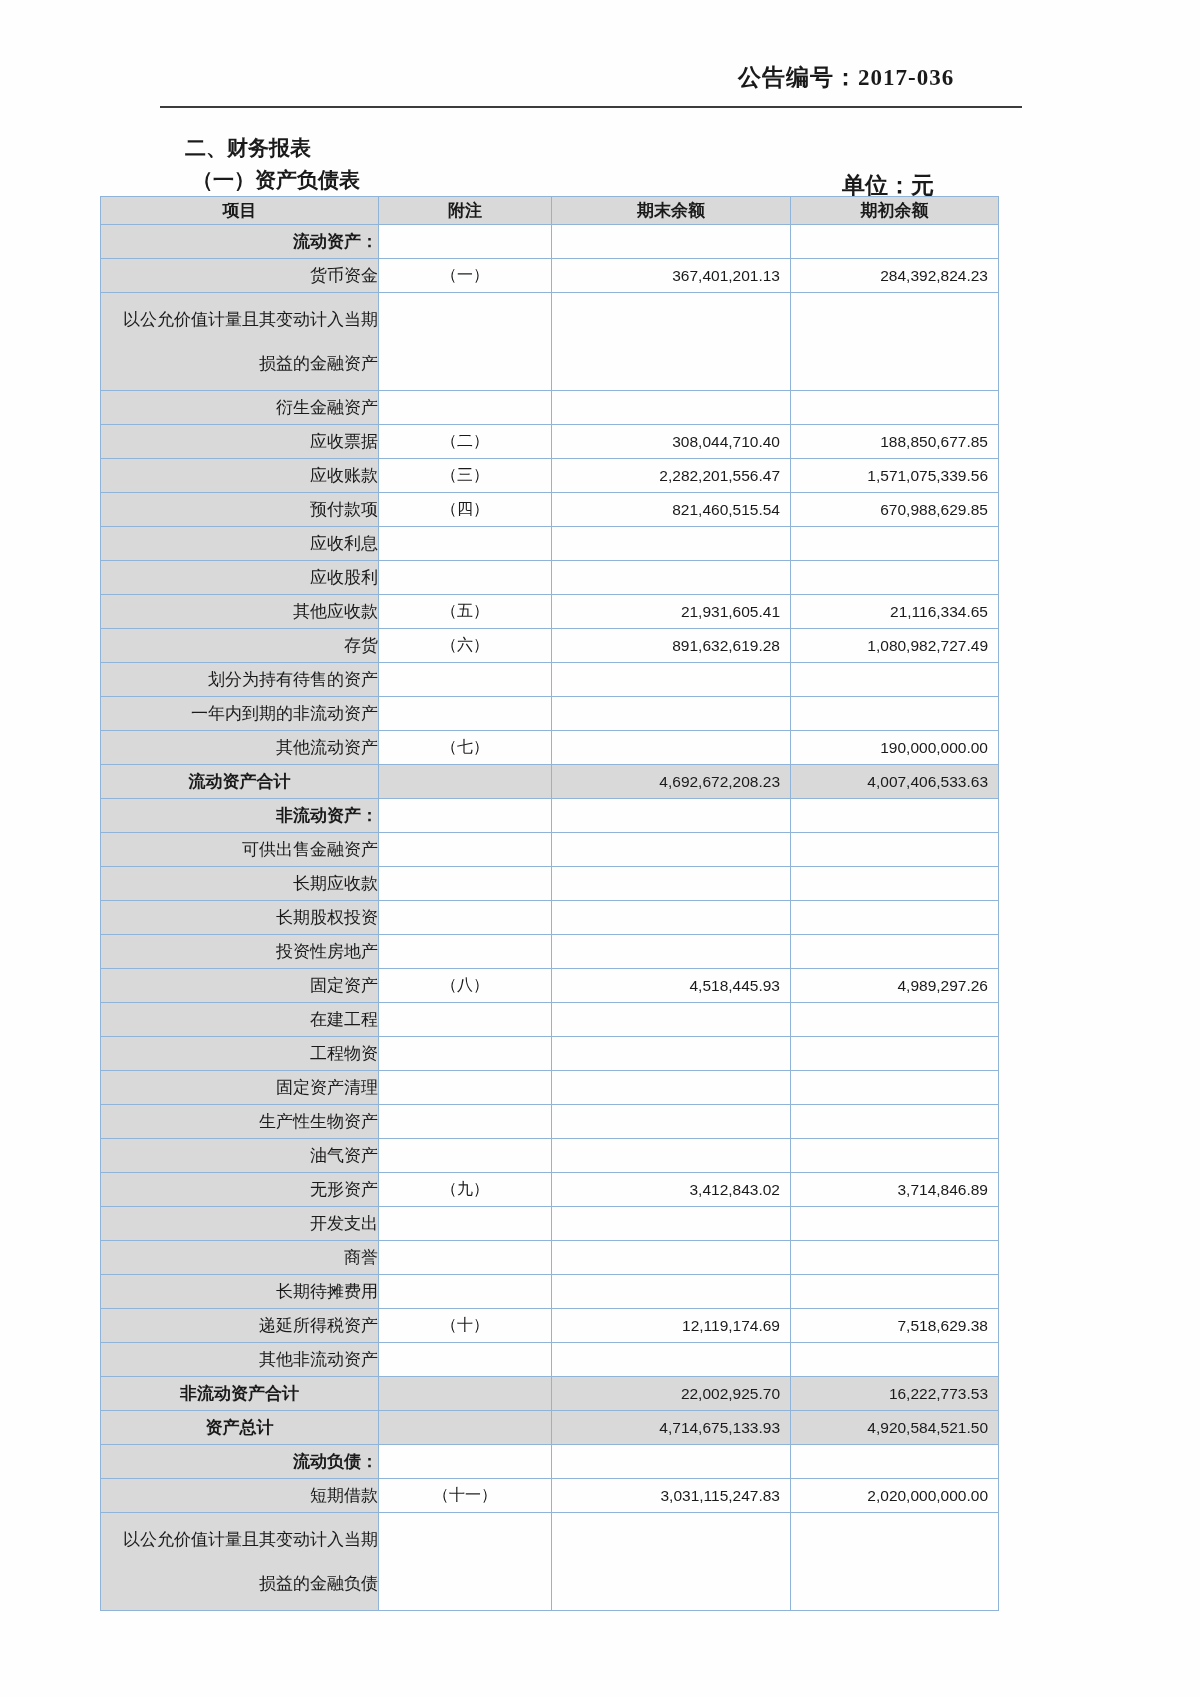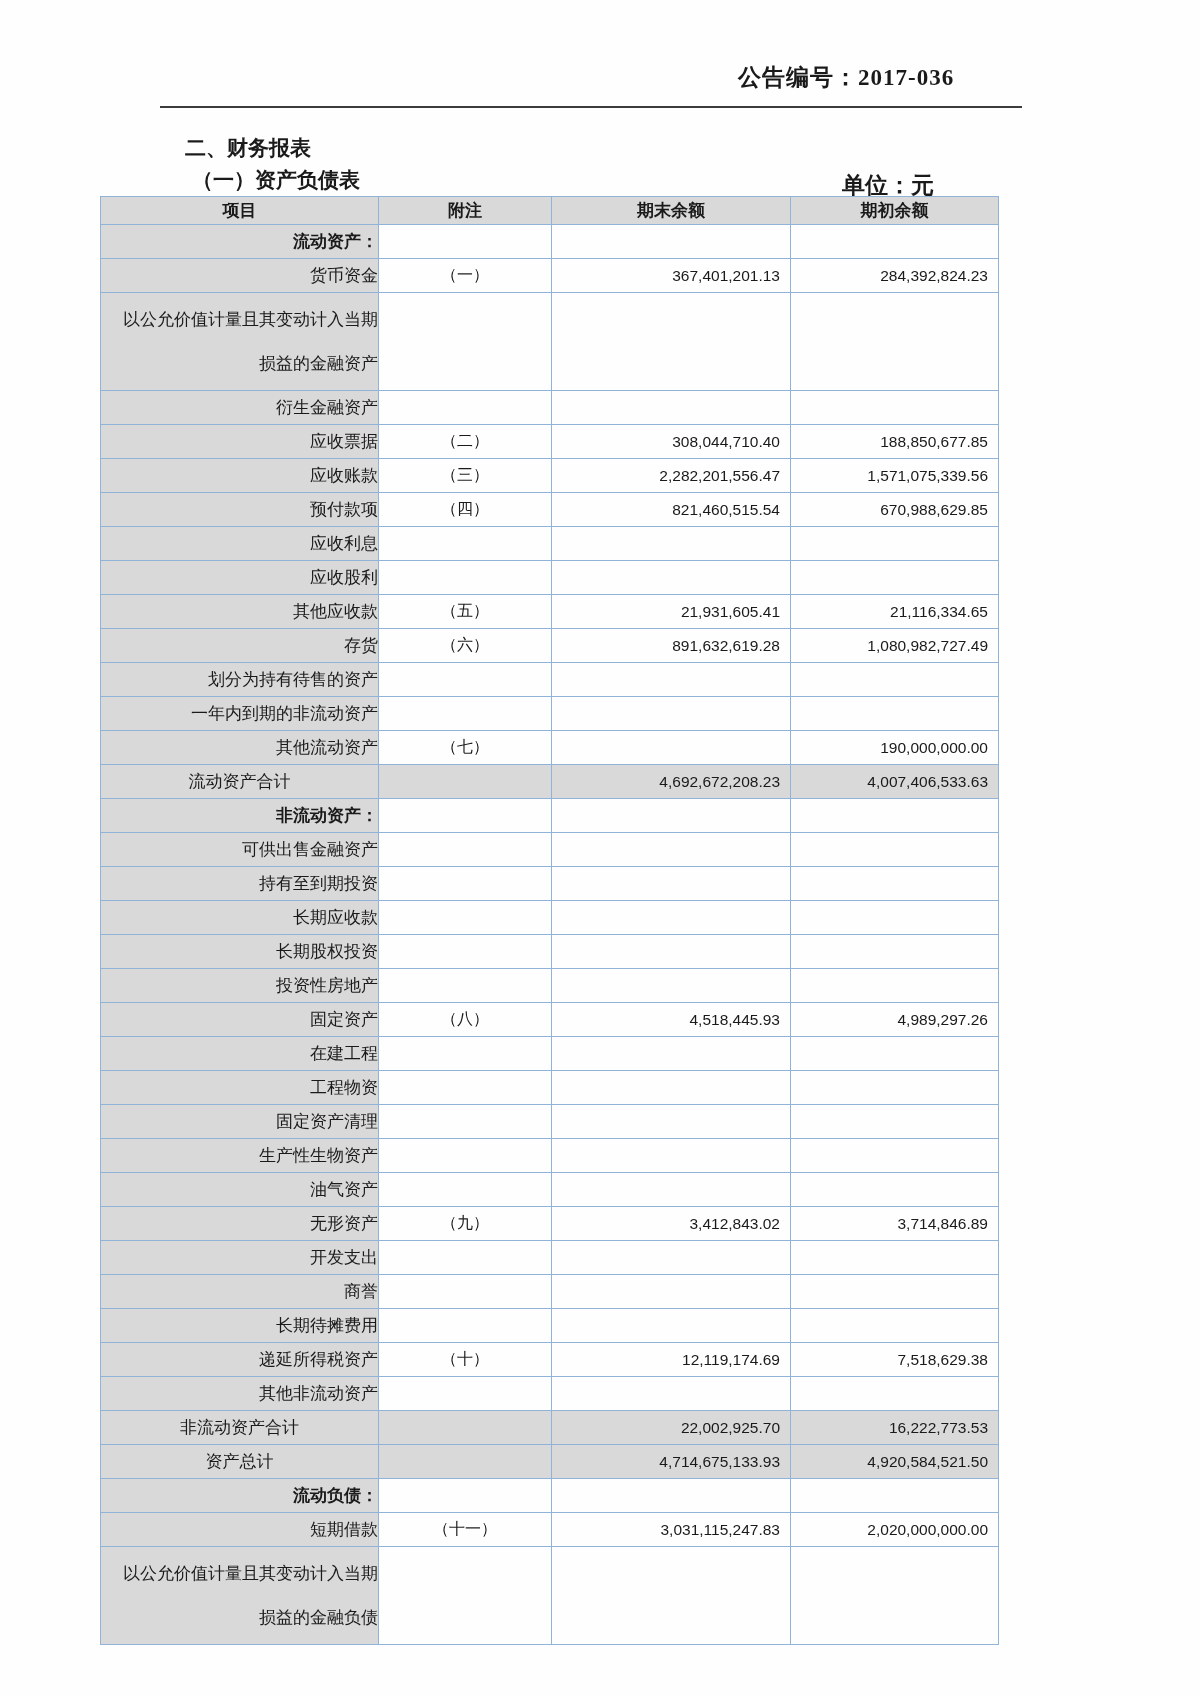--- a/index.html
+++ b/index.html
@@ -68,21 +68,21 @@
   .balance-sheet td.ending,
   .balance-sheet td.beginning{
     text-align:right;
     padding-right:10px;
     font-size:15.5px;
     font-family:"Liberation Sans","DejaVu Sans",sans-serif;
   }
   tr.row-section td.item{font-weight:bold;}
   tr.row-total td{background:var(--gray);}
   tr.row-total td.item{
-    font-weight:normal;
+    font-weight:bold;
     text-align:center;
     padding-left:0;
   }
   tr.row-item-tall td{height:97px;}
   tr.row-item-tall td.item{
     white-space:pre-line;
     line-height:2.55;
     vertical-align:middle;
   }
 </style>
@@ -208,26 +208,20 @@
         <td class="ending"></td>
         <td class="beginning"></td>
       </tr>
       <tr class="row-item">
         <td class="item">可供出售金融资产</td>
         <td class="note"></td>
         <td class="ending"></td>
         <td class="beginning"></td>
       </tr>
       <tr class="row-item">
-        <td class="item">持有至到期投资</td>
-        <td class="note"></td>
-        <td class="ending"></td>
-        <td class="beginning"></td>
-      </tr>
-      <tr class="row-item">
         <td class="item">长期应收款</td>
         <td class="note"></td>
         <td class="ending"></td>
         <td class="beginning"></td>
       </tr>
       <tr class="row-item">
         <td class="item">长期股权投资</td>
         <td class="note"></td>
         <td class="ending"></td>
         <td class="beginning"></td>

